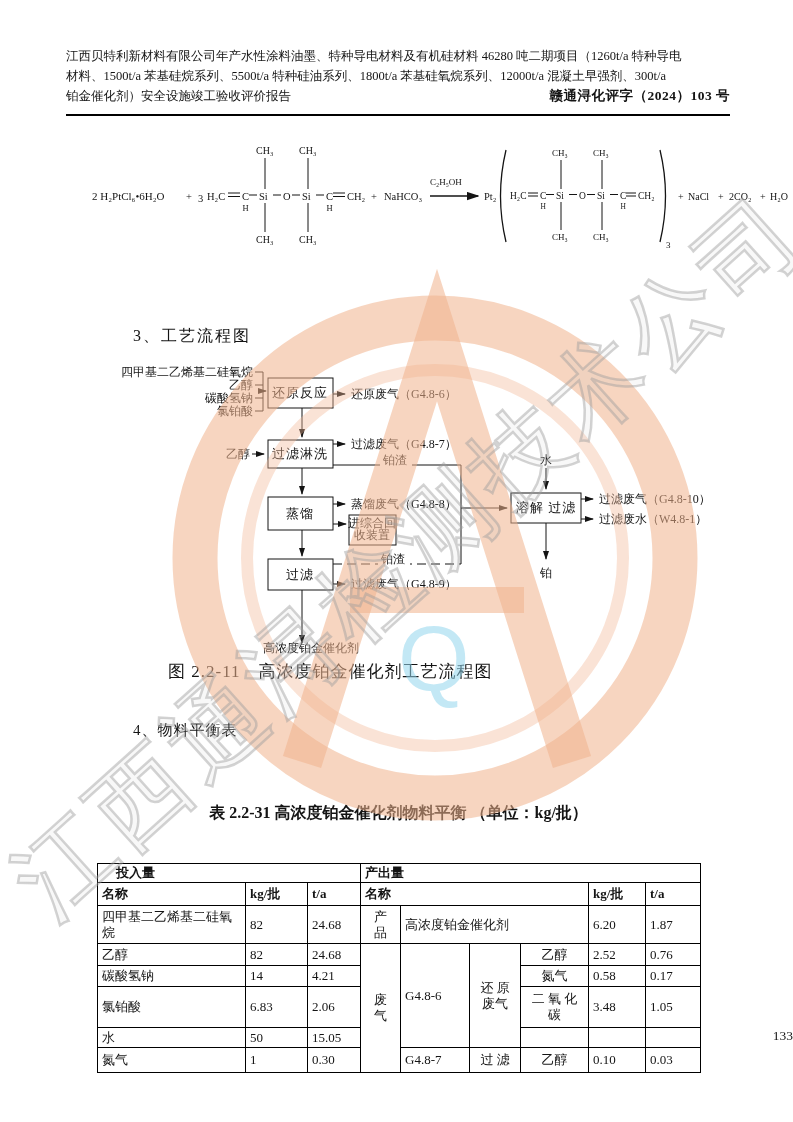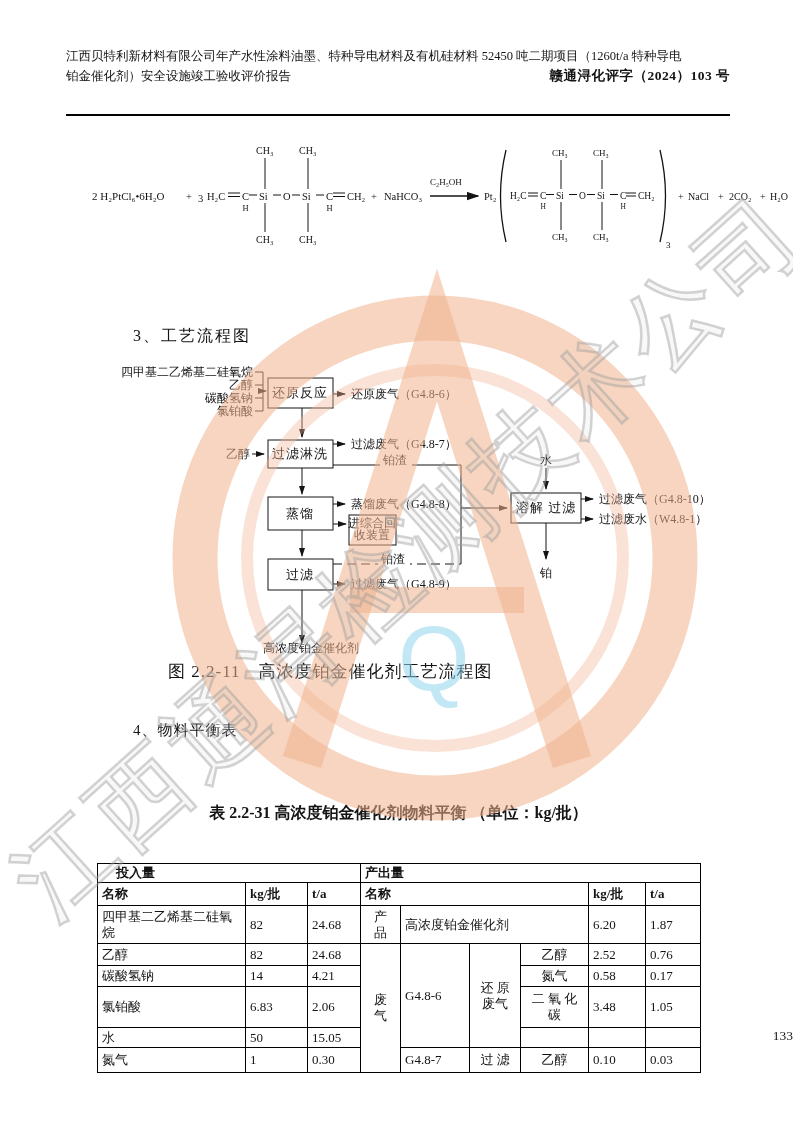--- a/index.html
+++ b/index.html
@@ -37,21 +37,22 @@
         font-size:96px;letter-spacing:6px;white-space:nowrap;line-height:1;
         font-family:"Liberation Sans","DejaVu Sans",sans-serif;
         color:rgba(190,190,190,0.10);-webkit-text-stroke:2.5px rgba(158,158,158,0.45);}
 </style>
 </head>
 <body>
 
 <div class="page">
 
   <div class="hdr">
-    <div>江西贝特利新材料有限公司年产水性涂料油墨、特种导电材料及有机硅材料 52450 吨二期项目（1260t/a 特种导电</div>
+    <div>江西贝特利新材料有限公司年产水性涂料油墨、特种导电材料及有机硅材料 46280 吨二期项目（1260t/a 特种导电</div>
+    <div>材料、1500t/a 苯基硅烷系列、5500t/a 特种硅油系列、1800t/a 苯基硅氧烷系列、12000t/a 混凝土早强剂、300t/a</div>
     <div class="hdr-row3">
       <span>铂金催化剂）安全设施竣工验收评价报告</span>
       <span class="docnum">赣通浔化评字（2024）103 号</span>
     </div>
   </div>
   <div class="hdr-rule"></div>
 
   <svg class="eq" width="704" height="122" viewBox="0 0 704 122">
     <defs>
       <marker id="ahq" markerWidth="9" markerHeight="8" refX="8" refY="3" orient="auto">

